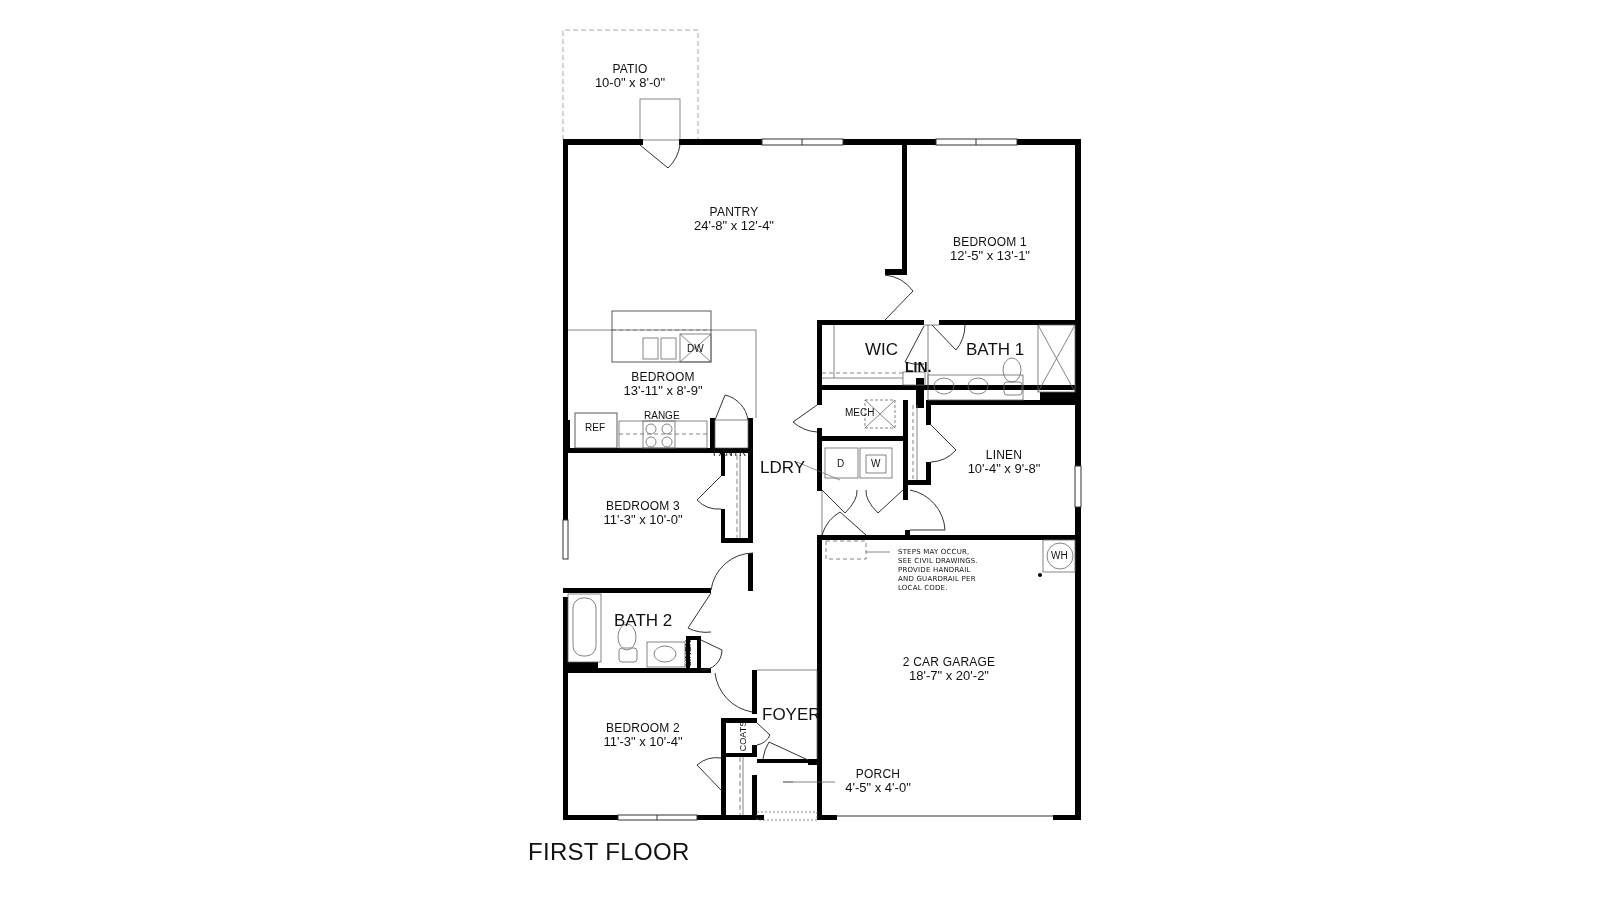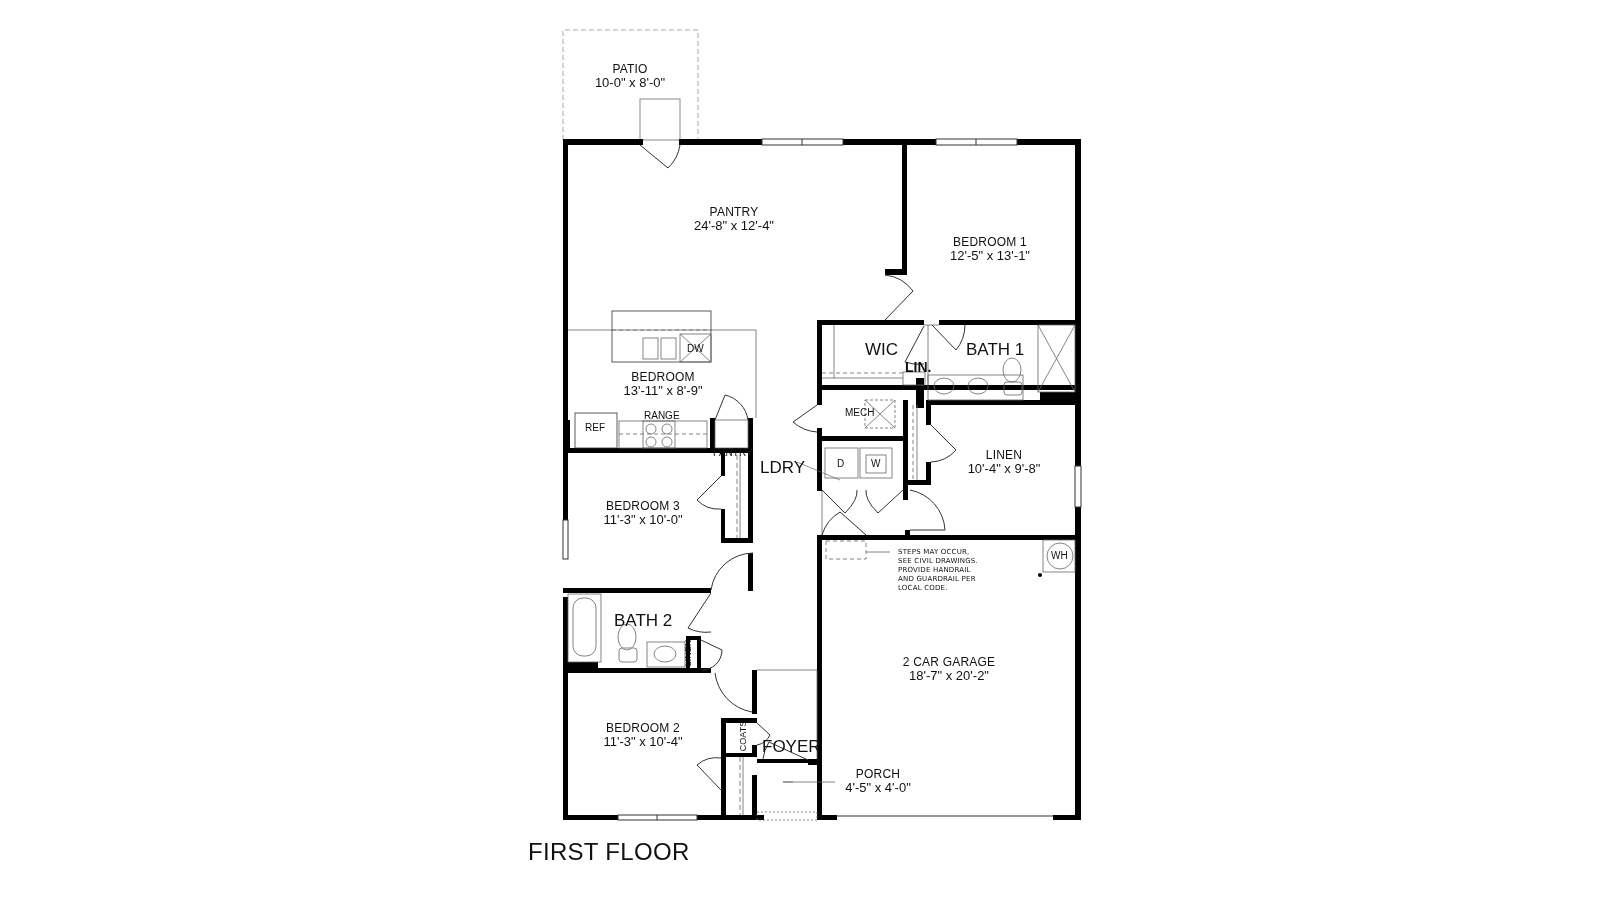--- a/index.html
+++ b/index.html
@@ -296,21 +296,21 @@
   <span class="dim">11'-3" x 10'-4"</span>
 </div>
 <div class="lbl" style="left:949px; top:656px;">
   <span class="name">2 CAR GARAGE</span>
   <span class="dim">18'-7" x 20'-2"</span>
 </div>
 <div class="lbl" style="left:878px; top:768px;">
   <span class="name">PORCH</span>
   <span class="dim">4'-5" x 4'-0"</span>
 </div>
-<div class="leftname" style="left:762px; top:705px;margin-top:32px;">FOYER</div>
+<div class="leftname" style="left:762px; top:705px;">FOYER</div>
 <div class="leftname" style="left:760px; top:458px;">LDRY</div>
 
 <div class="small" style="left:845px; top:407px;">MECH</div>
 <div class="small" style="left:713px; top:425px;margin-top:22px;">PANTRY</div>
 <div class="small" style="left:687px; top:343px;">DW</div>
 <div class="small" style="left:585px; top:422px;">REF</div>
 <div class="small" style="left:644px; top:410px;">RANGE</div>
 <div class="small" style="left:837px; top:458px;">D</div>
 <div class="small" style="left:871px; top:458px;">W</div>
 <div class="small" style="left:1051px; top:550px;">WH</div>

